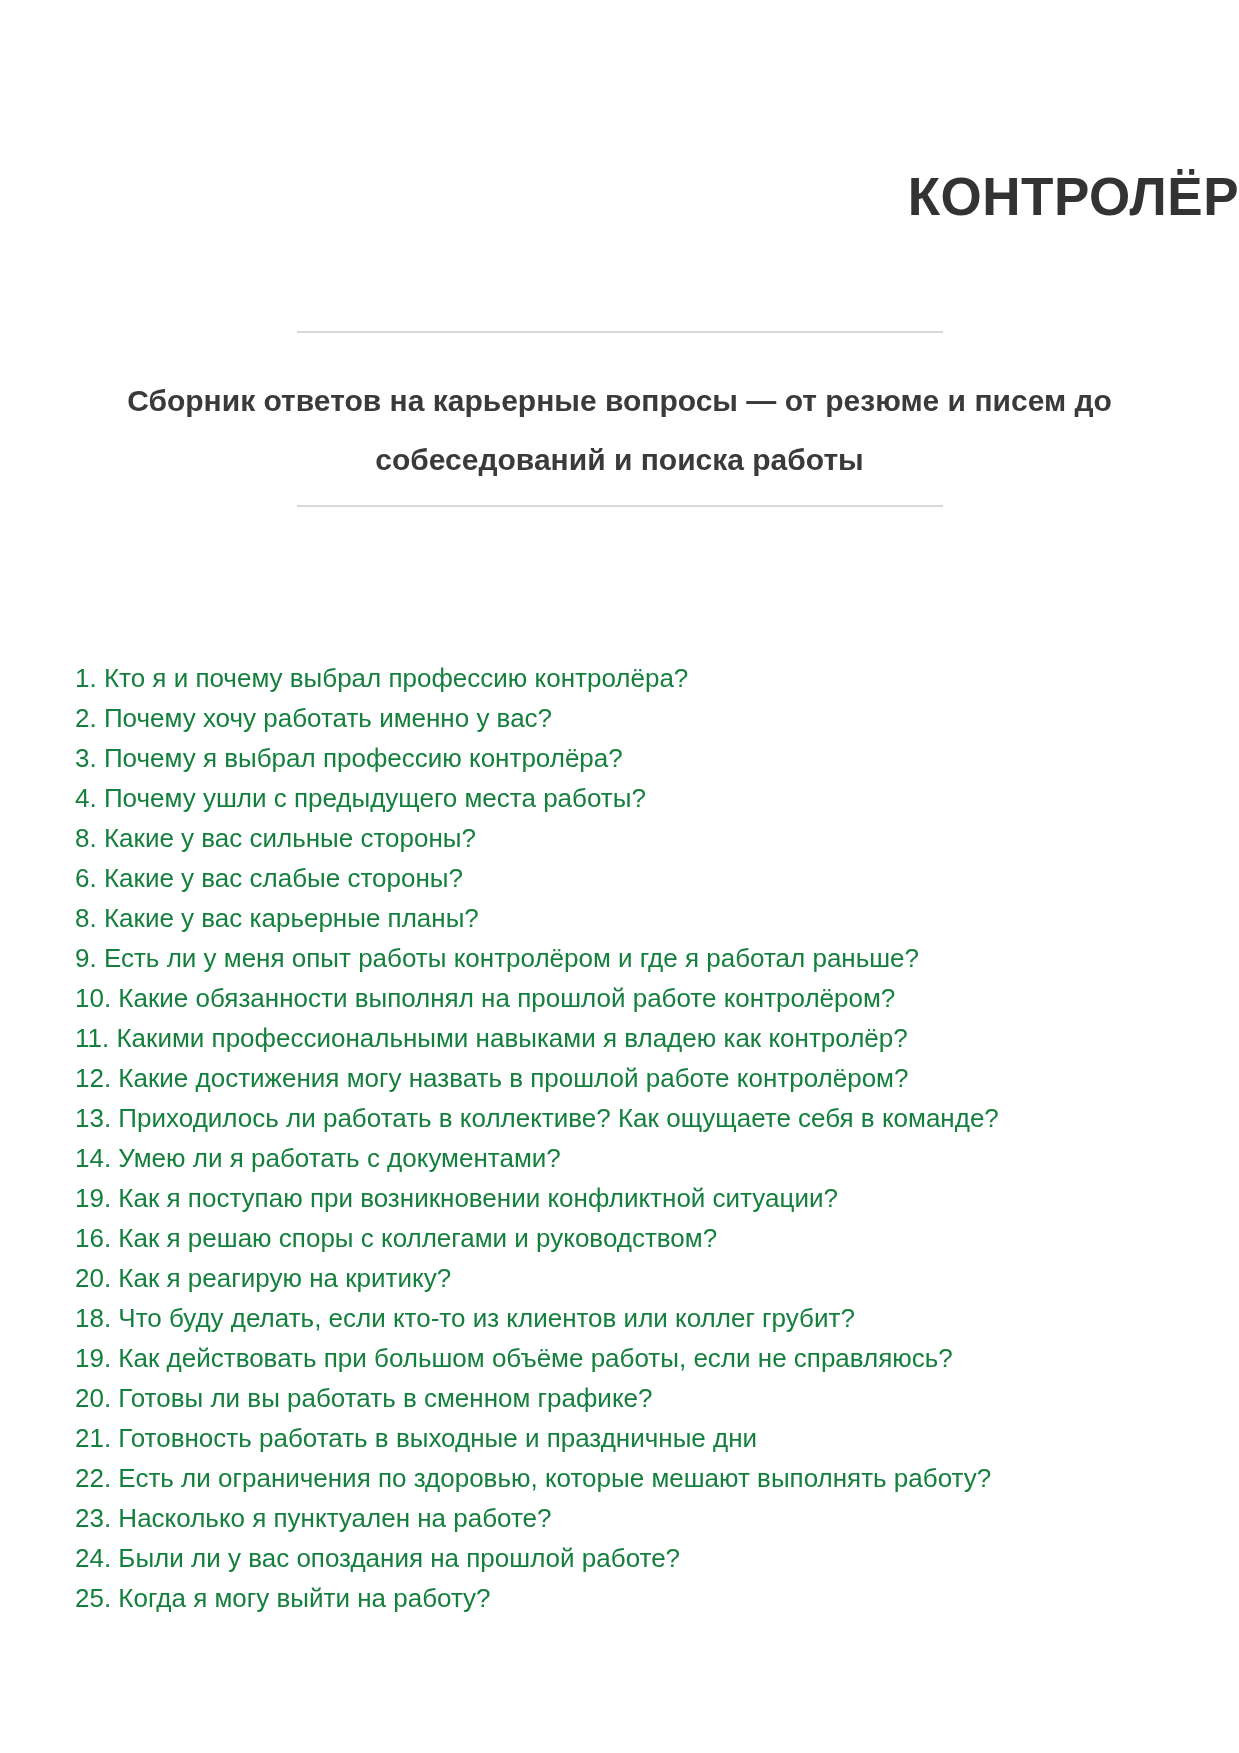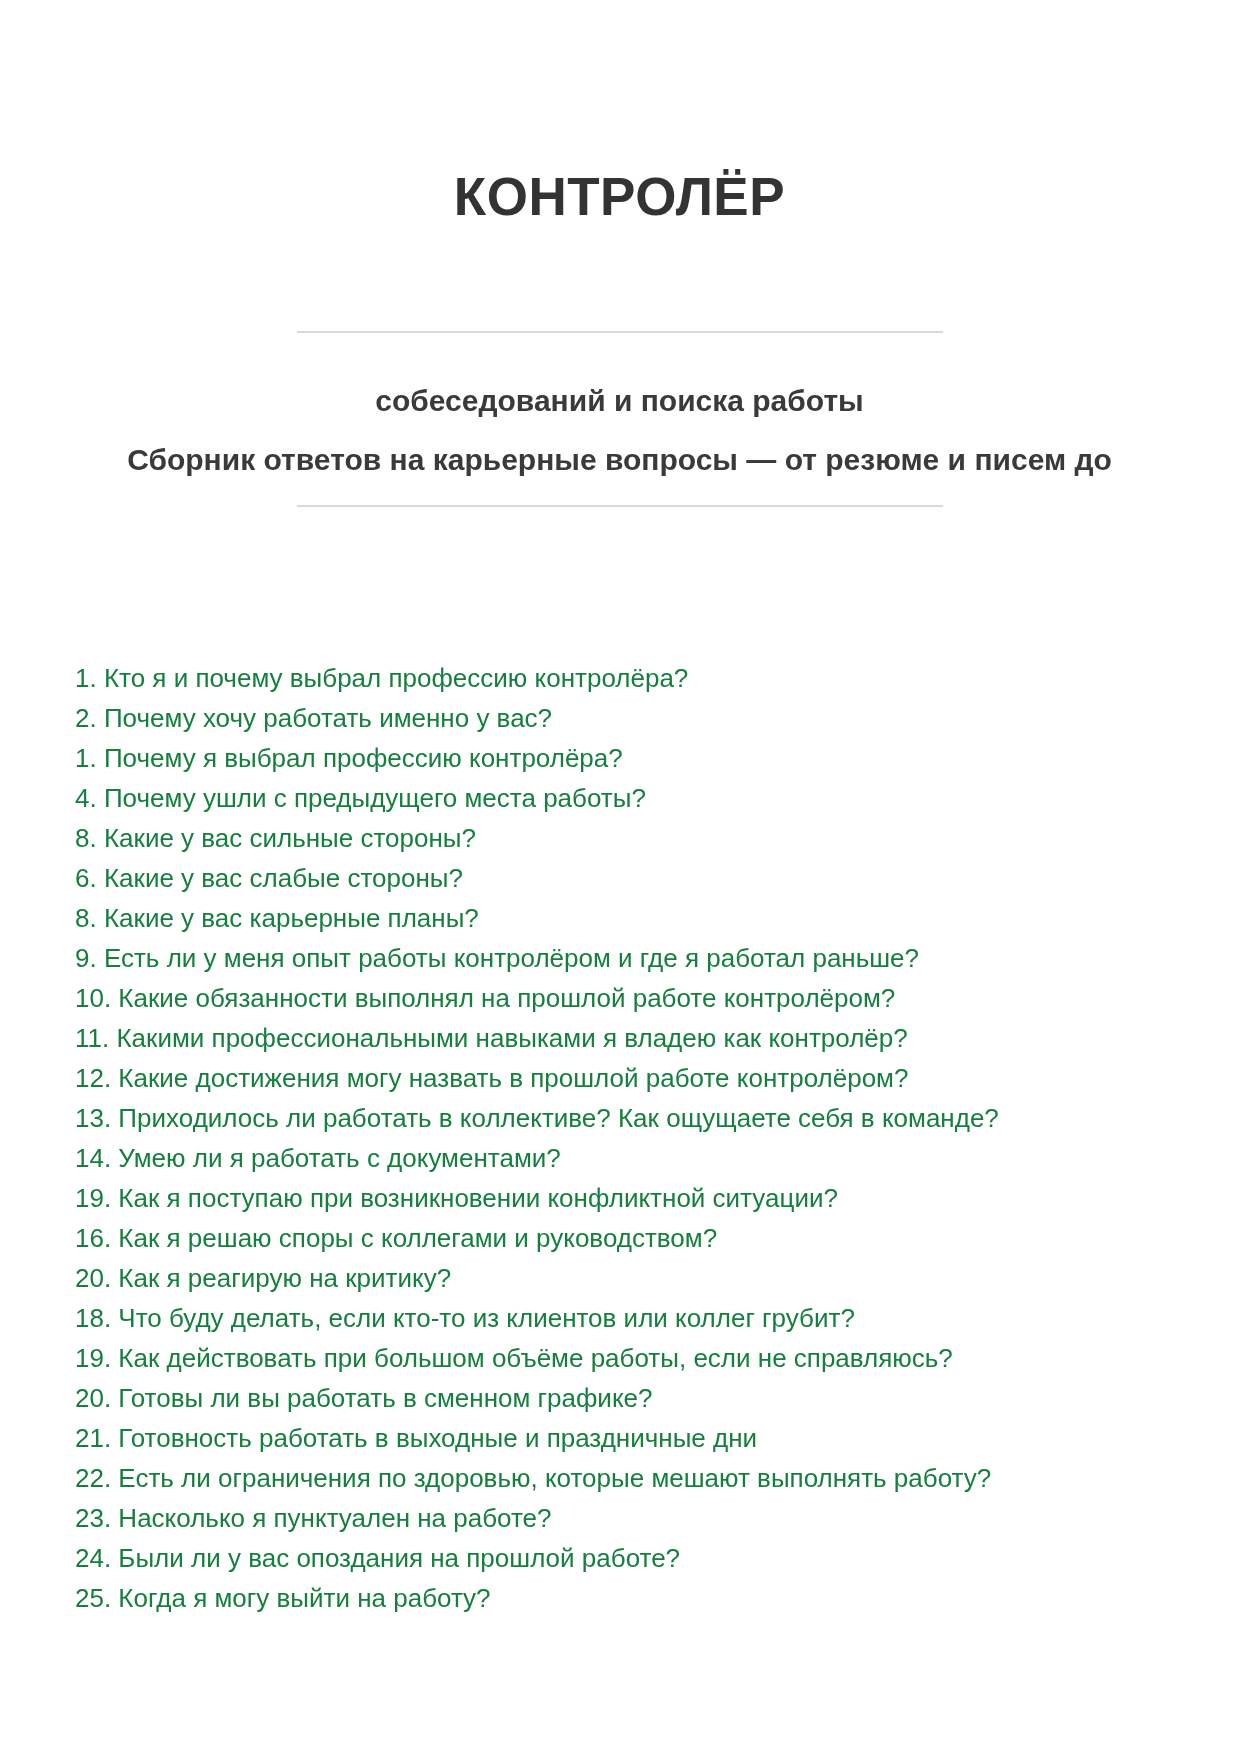--- a/index.html
+++ b/index.html
@@ -14,21 +14,21 @@
   .page {
     position: relative;
     width: 1239px;
     height: 1753px;
     background: #ffffff;
     overflow: hidden;
   }
   .doc-title {
     margin: 0;
     padding-top: 165px;
-    text-align: center;
+    text-align: right;
     font-size: 53px;
     line-height: 1.2;
     font-weight: 700;
     color: #333333;
     letter-spacing: 0.5px;
   }
   .divider {
     border: none;
     border-top: 2px solid #d9d9d9;
     width: 646px;
@@ -62,30 +62,30 @@
 </head>
 <body>
 
 <div class="page">
 
   <h1 class="doc-title">КОНТРОЛЁР</h1>
 
   <hr class="divider first">
 
   <div class="doc-subtitle">
+    <div>Сборник ответов на карьерные вопросы — от резюме и писем до</div>
     <div>собеседований и поиска работы</div>
-    <div>Сборник ответов на карьерные вопросы — от резюме и писем до</div>
   </div>
 
   <hr class="divider second">
 
   <div class="questions">
       <div class="question">1. Кто я и почему выбрал профессию контролёра?</div>
       <div class="question">2. Почему хочу работать именно у вас?</div>
-      <div class="question">1. Почему я выбрал профессию контролёра?</div>
+      <div class="question">3. Почему я выбрал профессию контролёра?</div>
       <div class="question">4. Почему ушли с предыдущего места работы?</div>
       <div class="question">8. Какие у вас сильные стороны?</div>
       <div class="question">6. Какие у вас слабые стороны?</div>
       <div class="question">8. Какие у вас карьерные планы?</div>
       <div class="question">9. Есть ли у меня опыт работы контролёром и где я работал раньше?</div>
       <div class="question">10. Какие обязанности выполнял на прошлой работе контролёром?</div>
       <div class="question">11. Какими профессиональными навыками я владею как контролёр?</div>
       <div class="question">12. Какие достижения могу назвать в прошлой работе контролёром?</div>
       <div class="question">13. Приходилось ли работать в коллективе? Как ощущаете себя в команде?</div>
       <div class="question">14. Умею ли я работать с документами?</div>

